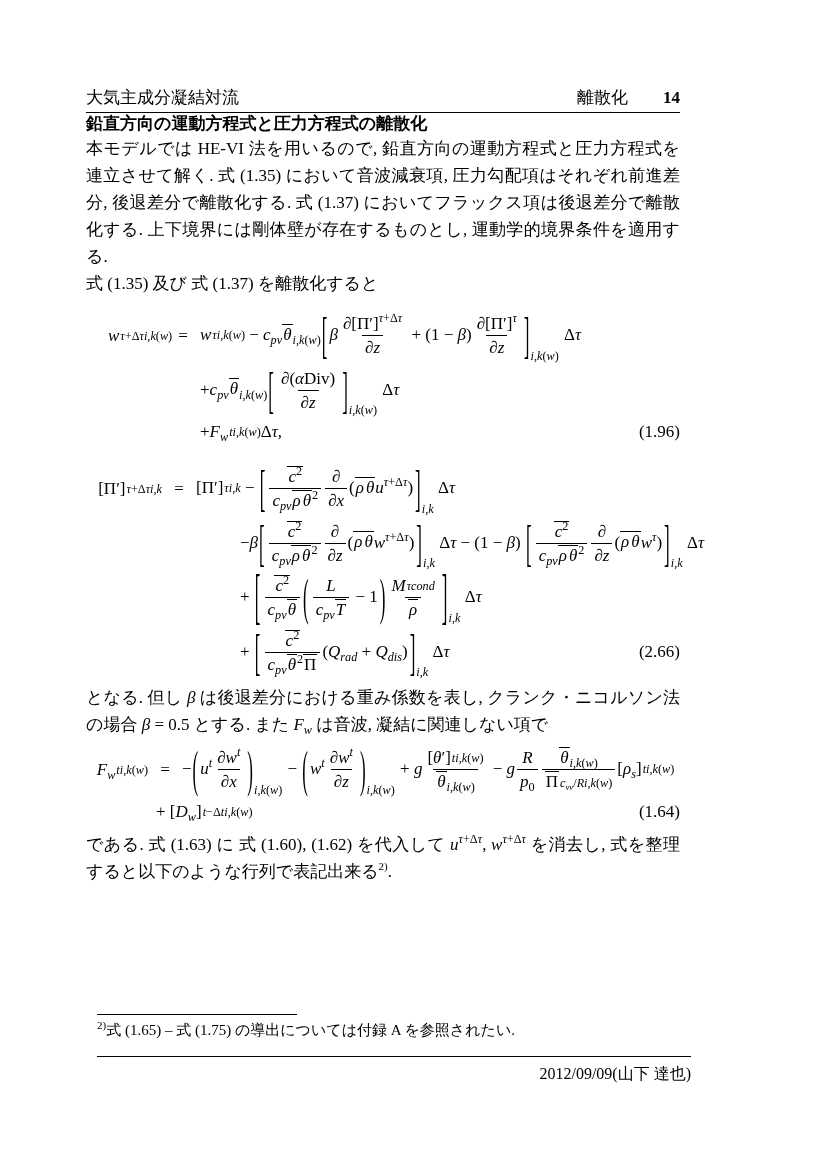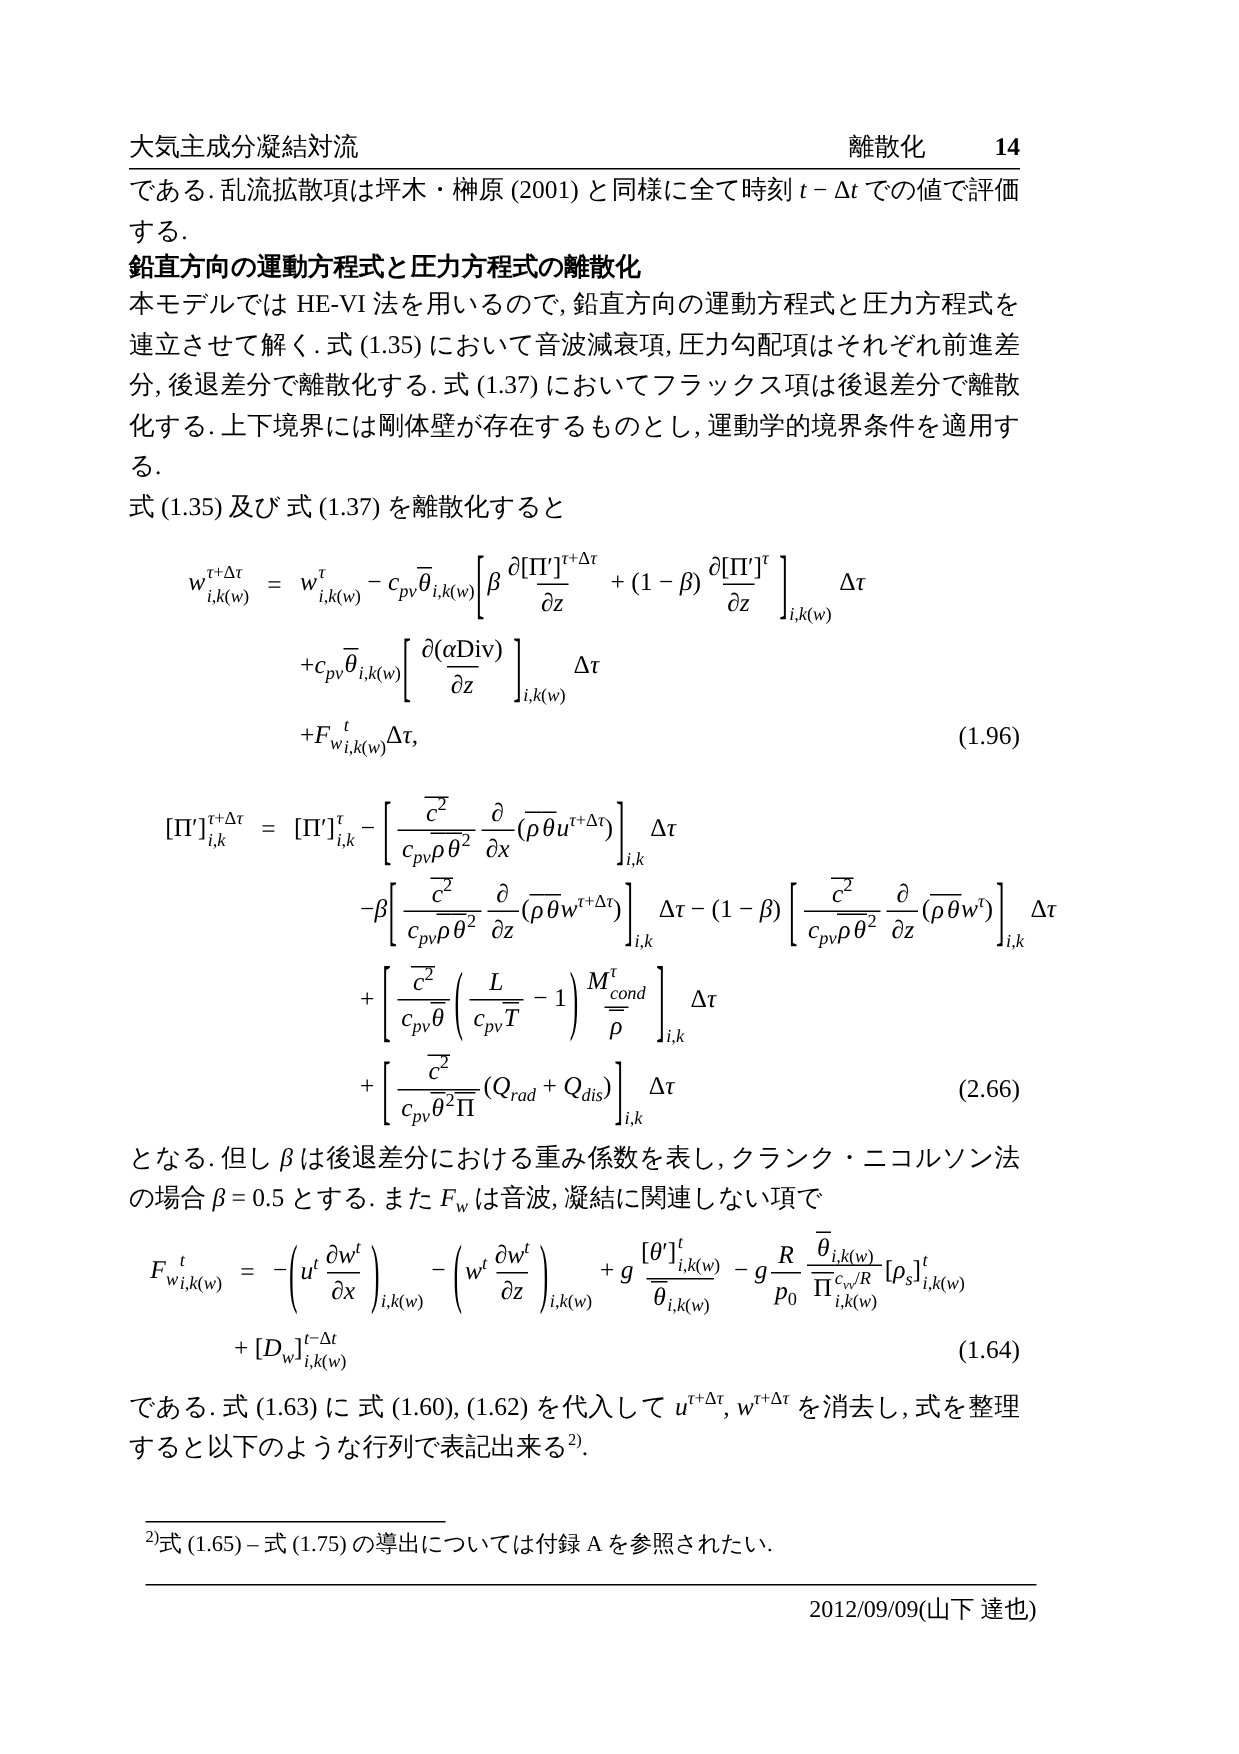--- a/index.html
+++ b/index.html
@@ -4,40 +4,40 @@
 <style>
   html,body{margin:0;padding:0;background:#fff;}
   body{width:826px;height:1169px;position:relative;overflow:hidden;
        font-family:"Liberation Serif","DejaVu Serif",serif;color:#000;}
   .page{position:absolute;inset:0;}
   .content{position:absolute;left:86px;top:0;width:594px;}
 
   
   .hdr{margin-top:88px;display:flex;justify-content:space-between;align-items:baseline;
        border-bottom:1.5px solid #000;padding-bottom:4px;font-size:17px;line-height:20px;}
-  .hright{display:flex;gap:46px;align-items:baseline;}
+  .hright{display:flex;gap:35px;align-items:baseline;}
   .pagenum{font-weight:bold;}
 
   
   p.jp{font-size:17px;line-height:27px;text-align:justify;margin:0;}
   .p-intro{margin-top:25px;}
   .sec-head{font-family:"Liberation Sans","DejaVu Sans",sans-serif;
             font-weight:bold;font-size:17px;line-height:22px;}
   .p-model{margin-top:16px;}
   .p-disc{margin-top:13px;}
   .p-beta{margin-top:16px;}
   .p-final{margin-top:13px;}
 
   
   .im,.m{white-space:nowrap;}
   .mi{font-style:italic;}
   .mu{font-style:normal;}
   .sp{font-size:72%;vertical-align:0.55em;line-height:0;}
   .sb{font-size:72%;vertical-align:-0.35em;line-height:0;}
-  .st{display:inline-flex;flex-direction:column;align-items:flex-start;
+  .st{display:inline-flex;flex-direction:row;align-items:flex-start;
       vertical-align:middle;font-size:72%;line-height:1.25;margin-left:1px;}
   .st .up,.st .dn{display:block;}
   .ov{display:inline-block;border-top:1px solid #000;padding:0 1px;line-height:1.12;}
   .fr{display:inline-flex;flex-direction:column;align-items:center;vertical-align:middle;
       line-height:1.25;margin:0 2px;text-align:center;}
   .fr .nu{display:block;padding:0 3px 1px;white-space:nowrap;}
   .fr .de{display:block;border-top:1px solid #000;padding:1px 3px 0;white-space:nowrap;}
   .bg{display:inline-flex;align-items:center;vertical-align:middle;white-space:nowrap;margin:0 1px;}
   .bg .dl{display:inline-block;line-height:1;font-style:normal;transform-origin:50% 50%;}
   .bg .in{display:inline-block;vertical-align:middle;white-space:nowrap;padding:0 2px;}
@@ -71,21 +71,20 @@
   <div class="content">
 
     <div class="hdr">
       <span>大気主成分凝結対流</span>
       <span class="hright">
         <span>離散化</span>
         <span class="pagenum">14</span>
       </span>
     </div>
 
-    <p class="jp p-intro">である. 乱流拡散項は坪木・榊原 (2001) と同様に全て時刻 <span class="im"><span class="mi">t</span><span class="mu"> − Δ</span><span class="mi">t</span></span> での値で評価する.</p>
 
     <div class="sec-head">鉛直方向の運動方程式と圧力方程式の離散化</div>
 
     <p class="jp p-model">本モデルでは HE-VI 法を用いるので, 鉛直方向の運動方程式と圧力方程式を連立させて解く. 式 (1.35) において音波減衰項, 圧力勾配項はそれぞれ前進差分, 後退差分で離散化する. 式 (1.37) においてフラックス項は後退差分で離散化する. 上下境界には剛体壁が存在するものとし, 運動学的境界条件を適用する.</p>
 
     <p class="jp p-disc">式 (1.35) 及び 式 (1.37) を離散化すると</p>
 
     <div class="eq eq-162">
         <div class="row">
           <span class="lhs"><span class="mi">w</span><span class="st">

